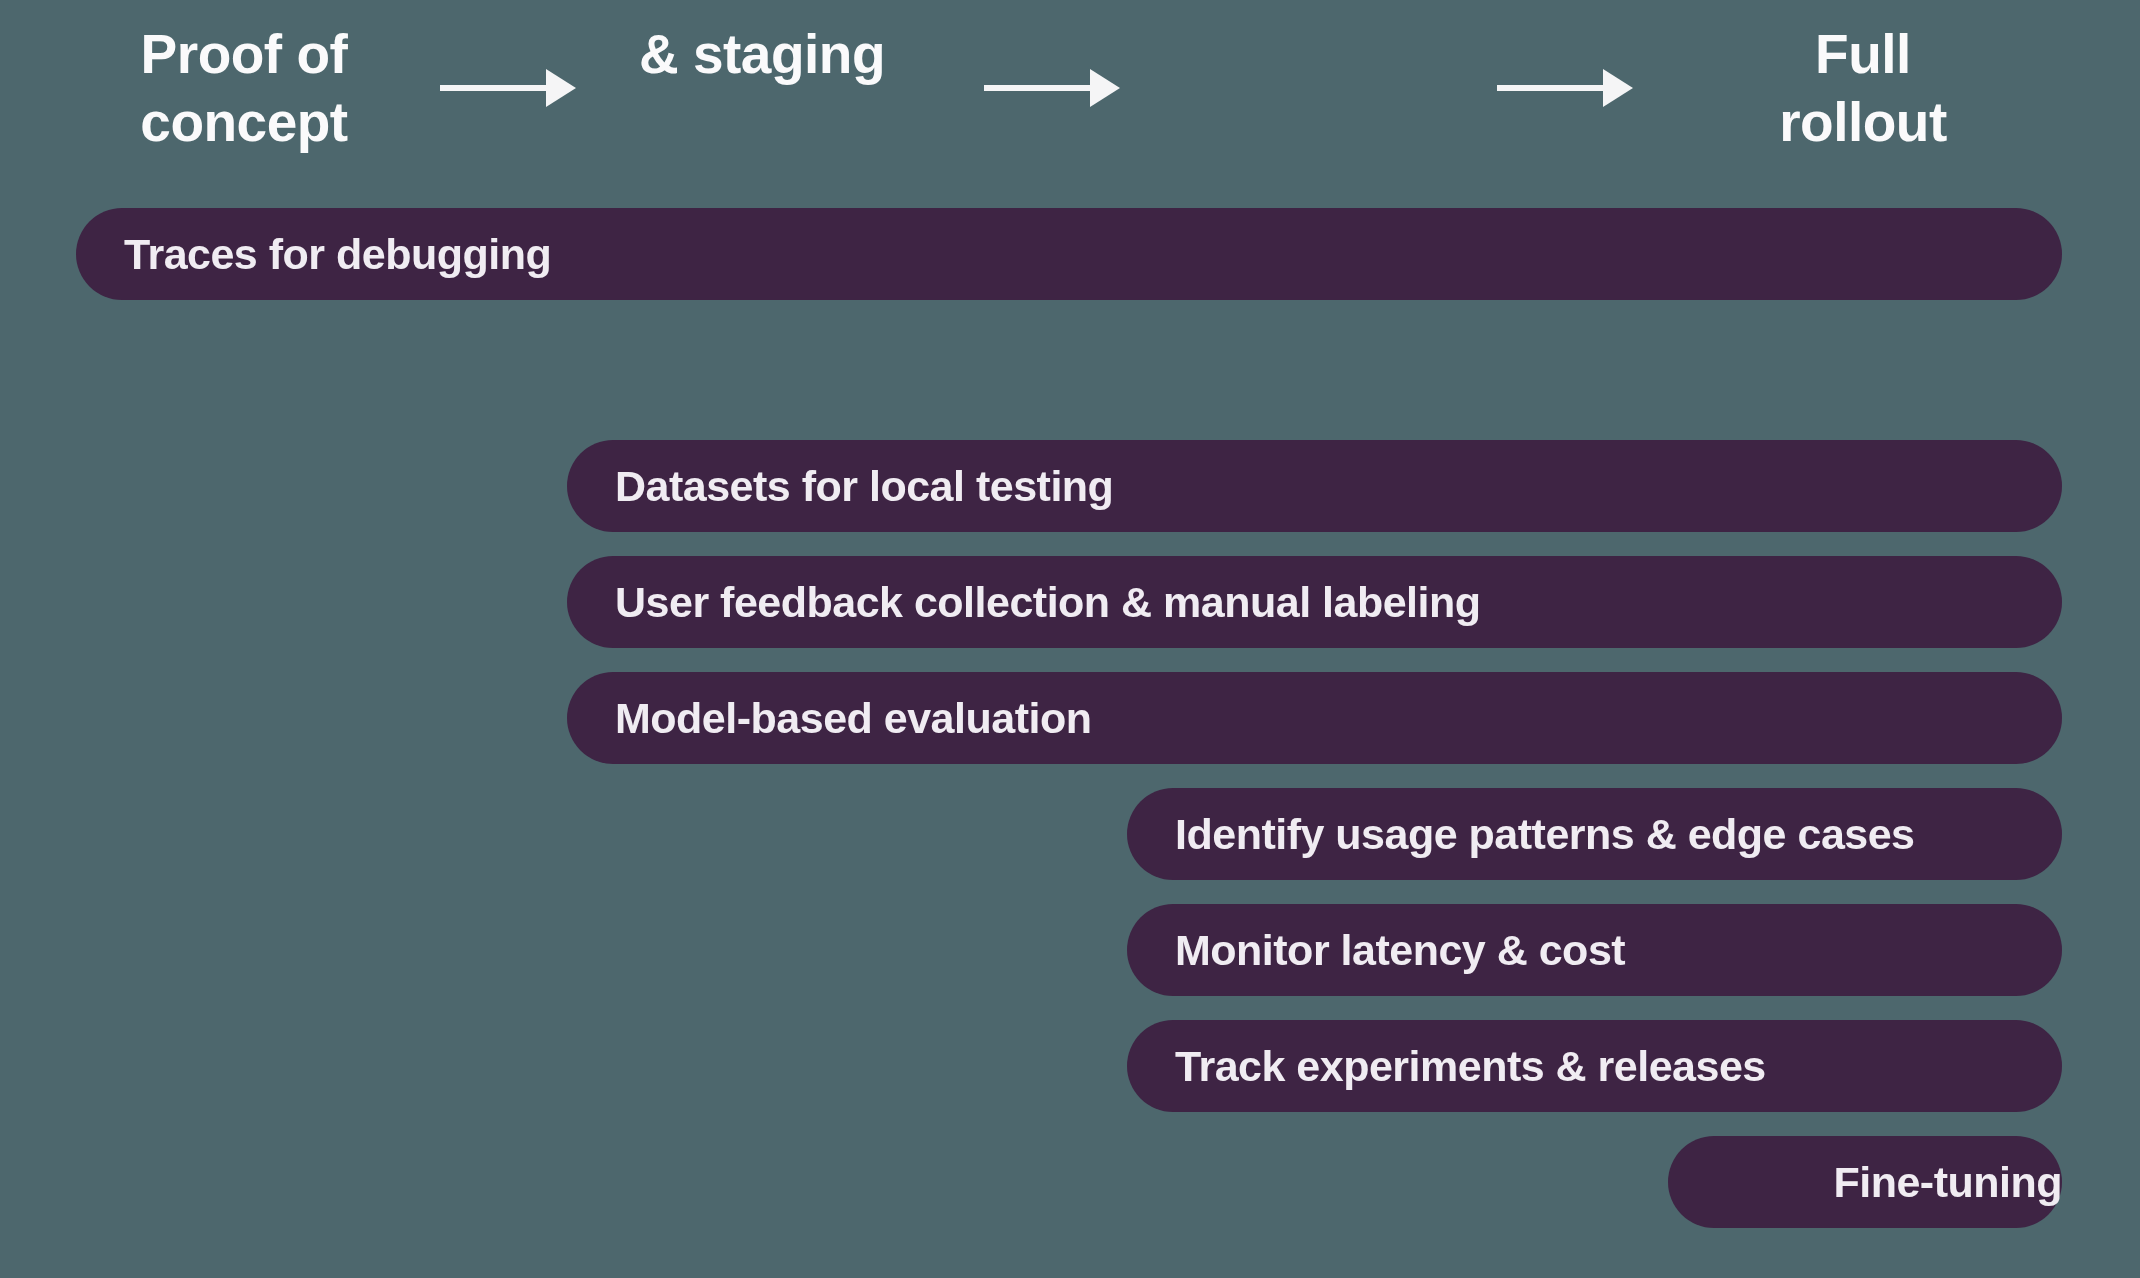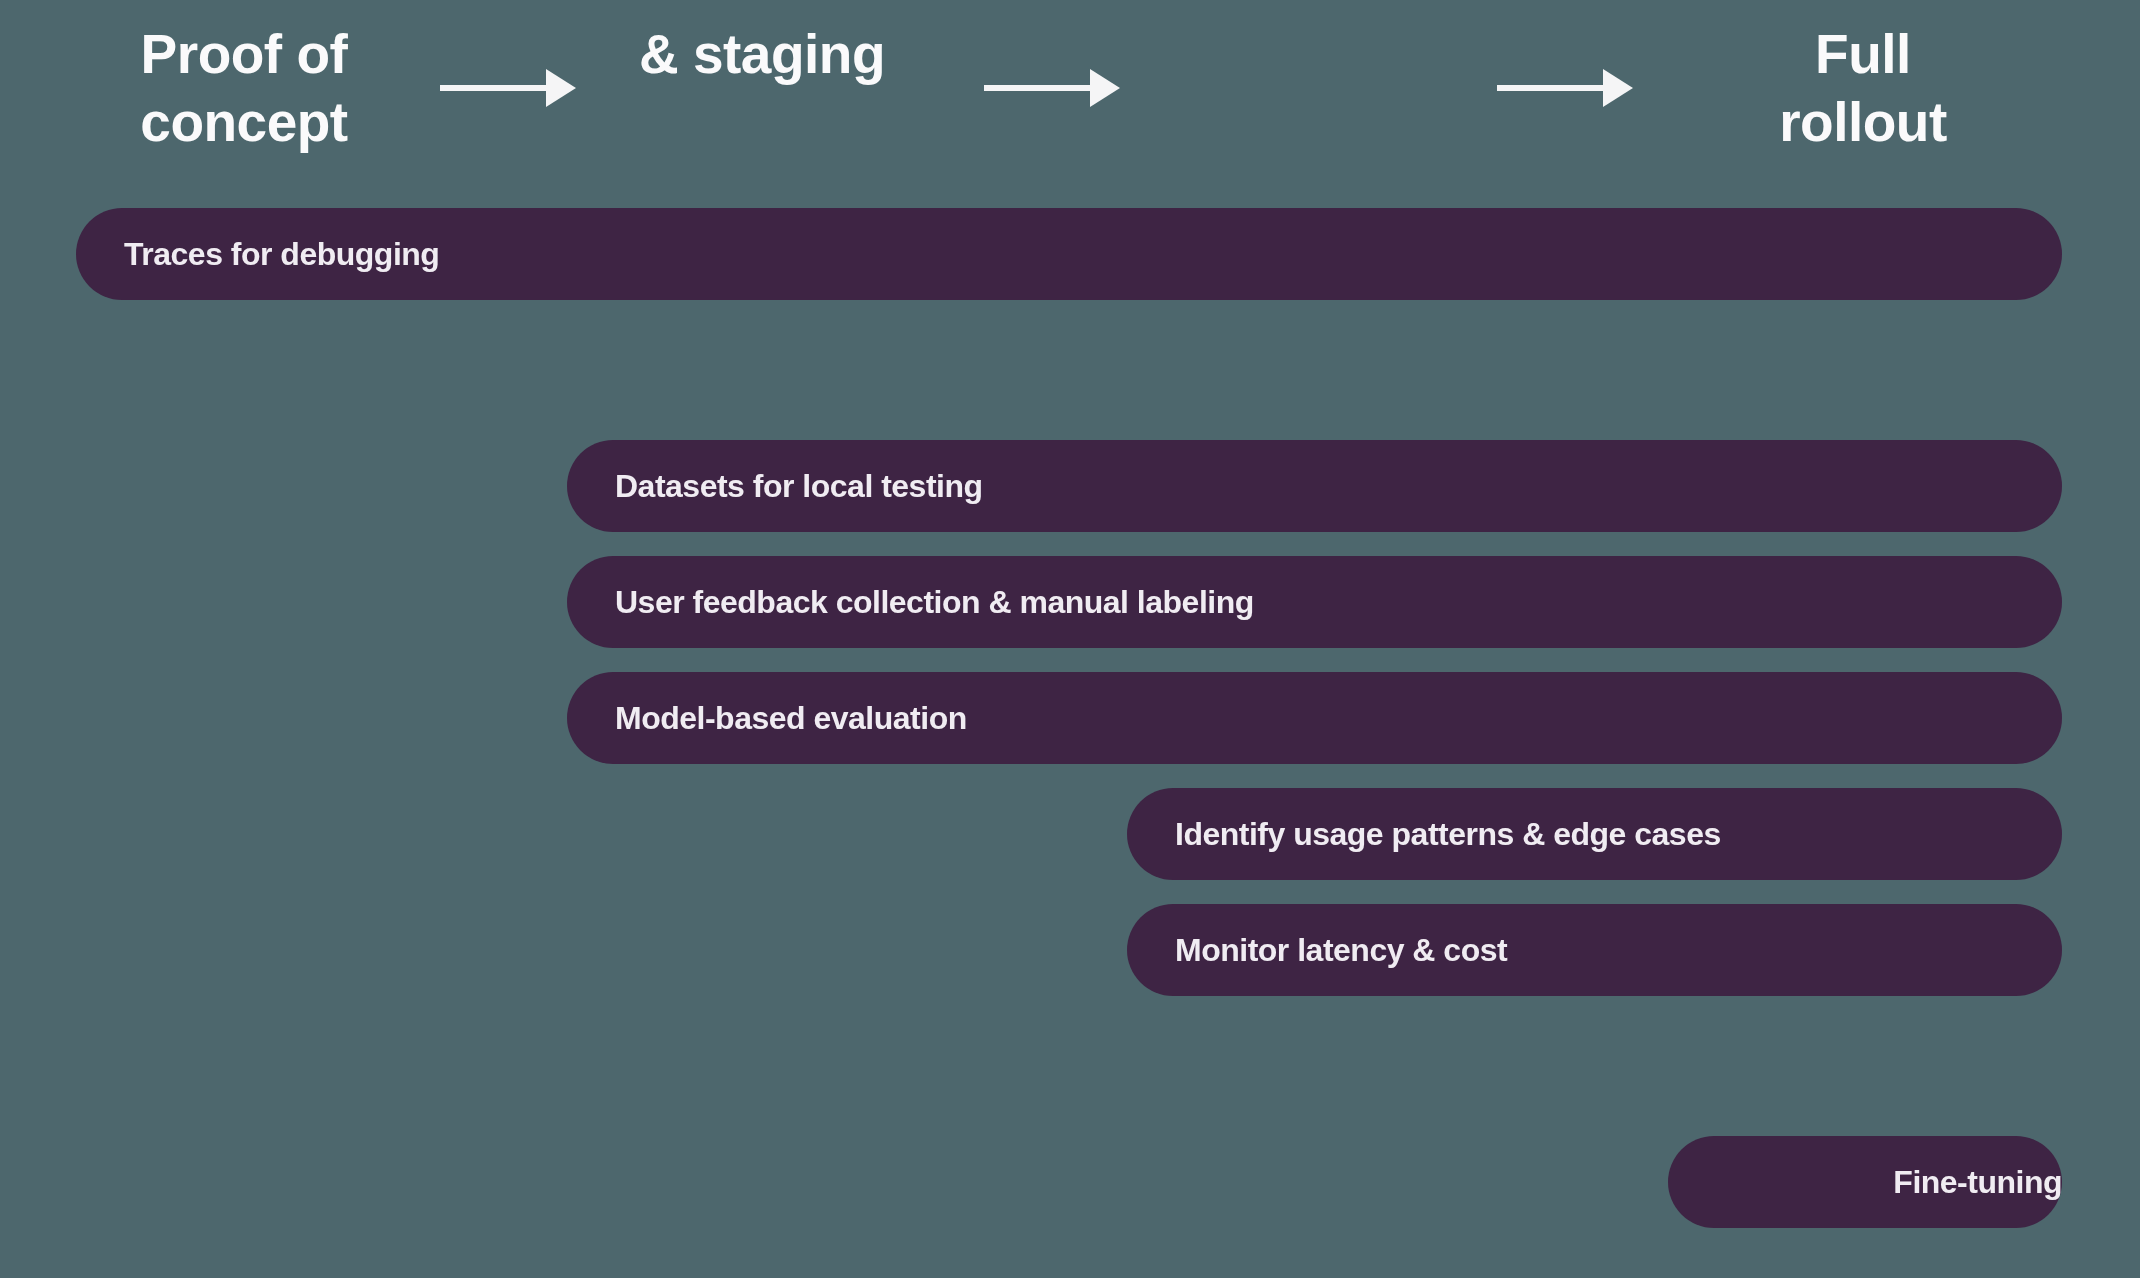--- a/index.html
+++ b/index.html
@@ -61,21 +61,21 @@
   .bar {
     position: absolute;
     right: 78px;
     height: 92px;
     border-radius: 46px;
     background: var(--bar-fill);
     display: flex;
     align-items: center;
     padding-left: 48px;
     color: var(--bar-text);
-    font-size: 32px;
+    font-size: 43px;
     font-weight: 700;
     letter-spacing: -0.5px;
     white-space: nowrap;
   }
   .start-0 { left: 76px; }
   .start-1 { left: 567px; }
   .start-2 { left: 1127px; }
   .start-3 { left: 1668px; }
   .centered { justify-content: flex-end; padding-left: 0; }
 
@@ -130,17 +130,20 @@
   </div>
   <div class="bar row-4 start-1">
     <span class="bar-label">Model-based evaluation</span>
   </div>
   <div class="bar row-5 start-2">
     <span class="bar-label">Identify usage patterns &amp; edge cases</span>
   </div>
   <div class="bar row-6 start-2">
     <span class="bar-label">Monitor latency &amp; cost</span>
   </div>
+  <div class="bar row-7 start-2">
+    <span class="bar-label">Track experiments &amp; releases</span>
+  </div>
   <div class="bar row-8 start-3 centered">
     <span class="bar-label">Fine-tuning</span>
   </div>
 
 </div>
 
 </body></html>

